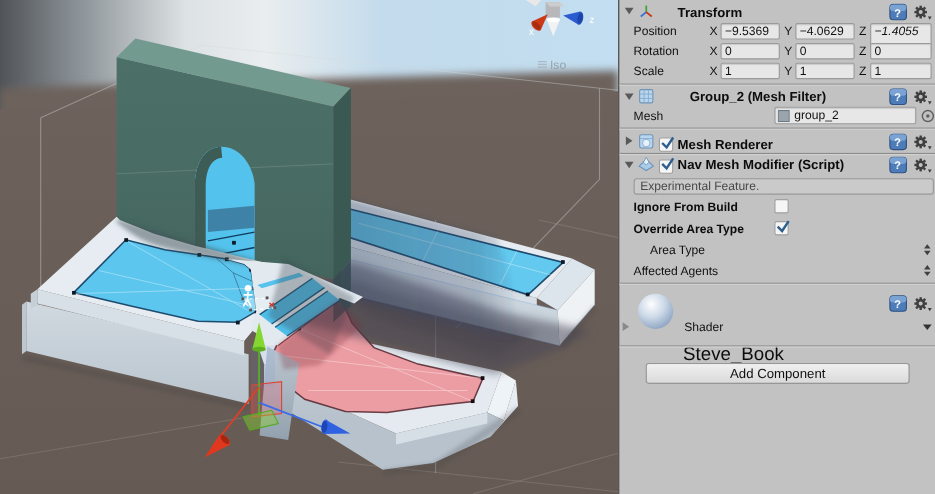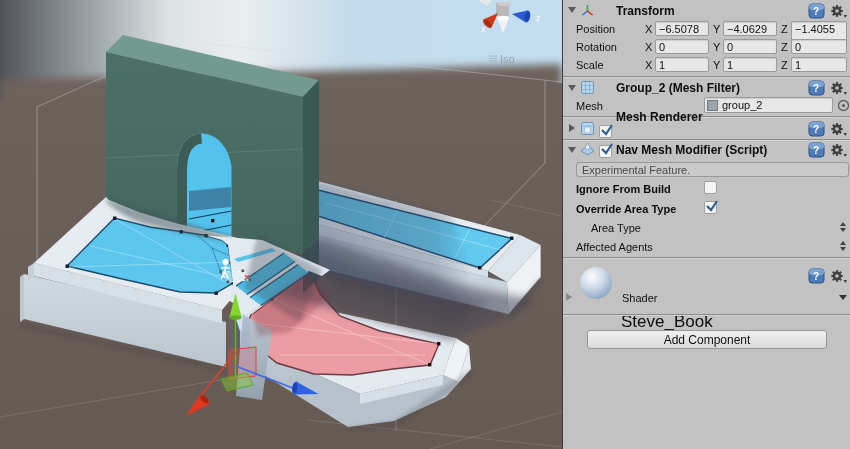--- a/index.html
+++ b/index.html
@@ -251,46 +251,46 @@
         <path d="M7.5,8 L7.5,2" stroke="#3fa33f"></path>
         <path d="M7.5,8 L2.5,12" stroke="#3a6fd8"></path>
         <path d="M7.5,8 L12.5,12" stroke="#cc3312"></path>
       </g>
     </svg>
 <div class="blbl" style="left:53px;top:4px;font-size:12px;">Transform</div>
 <div class="lbl" style="left:13px;top:22px;">Position</div>
 <div class="lbl" style="left:13px;top:40px;">Rotation</div>
 <div class="lbl" style="left:13px;top:58px;">Scale</div>
 <div class="lbl" style="left:82px;top:22px;">X</div>
-    <div class="fld" style="left:92px;top:21px;width:54px;height:15px;">−6.5078</div>
+    <div class="fld" style="left:92px;top:21px;width:54px;height:15px;">−9.5369</div>
 <div class="lbl" style="left:150px;top:22px;">Y</div>
     <div class="fld" style="left:160px;top:21px;width:54px;height:15px;">−4.0629</div>
 <div class="lbl" style="left:218px;top:22px;">Z</div>
-    <div class="fld" style="left:228px;top:21px;width:56px;height:29px;">−1.4055</div>
+    <div class="fld" style="left:228px;top:21px;width:56px;height:29px;font-style:italic;">−1.4055</div>
 <div class="lbl" style="left:82px;top:40px;">X</div>
     <div class="fld" style="left:92px;top:39px;width:54px;height:15px;">0</div>
 <div class="lbl" style="left:150px;top:40px;">Y</div>
     <div class="fld" style="left:160px;top:39px;width:54px;height:15px;">0</div>
 <div class="lbl" style="left:218px;top:40px;">Z</div>
     <div class="fld" style="left:228px;top:39px;width:56px;height:15px;">0</div>
 <div class="lbl" style="left:82px;top:58px;">X</div>
     <div class="fld" style="left:92px;top:57px;width:54px;height:15px;">1</div>
 <div class="lbl" style="left:150px;top:58px;">Y</div>
     <div class="fld" style="left:160px;top:57px;width:54px;height:15px;">1</div>
 <div class="lbl" style="left:218px;top:58px;">Z</div>
     <div class="fld" style="left:228px;top:57px;width:56px;height:15px;">1</div>
 <div class="sep" style="top:76px;"></div>
     <div class="sepl" style="top:77px;"></div>
 
 <div class="tri" style="left:5px;top:85px;border-left:4.5px solid transparent;border-right:4.5px solid transparent;border-top:6px solid #595959;"></div>
 <svg style="position:absolute;left:17px;top:80px" width="15" height="15">
       <rect x="1.5" y="1.5" width="12" height="12" rx="1.5" fill="#b9d6f0" stroke="#6f93b5" stroke-width="1"></rect>
       <path d="M1.5,5.5 h12 M1.5,9.5 h12 M5.5,1.5 v12 M9.5,1.5 v12" stroke="#84abcd" stroke-width="0.8"></path>
     </svg>
-<div class="blbl" style="left:53px;top:81px;font-size:12px;">Group_2 (Mesh Filter)</div>
+<div class="blbl" style="left:64px;top:81px;font-size:12px;">Group_2 (Mesh Filter)</div>
 <div class="lbl" style="left:13px;top:99px;">Mesh</div>
 <div class="fld" style="left:141px;top:97px;width:129px;height:16px;padding-left:17px;">group_2</div>
 <svg style="position:absolute;left:144px;top:100px" width="11" height="11">
       <rect x="0.5" y="0.5" width="10" height="10" fill="#9aa4ac" stroke="#707a82"></rect>
     </svg>
 <svg style="position:absolute;left:274px;top:99px" width="13" height="13">
       <circle cx="6.5" cy="6.5" r="5" fill="none" stroke="#5f5f5f" stroke-width="1.3"></circle>
       <circle cx="6.5" cy="6.5" r="1.6" fill="#5f5f5f"></circle>
     </svg>
 <div class="sep" style="top:116px;"></div>
@@ -299,21 +299,21 @@
 <div class="tri" style="left:6px;top:124px;border-top:4.5px solid transparent;border-bottom:4.5px solid transparent;border-left:6px solid #595959;"></div>
 <svg style="position:absolute;left:17px;top:121px" width="15" height="15">
       <rect x="1.5" y="1.5" width="12" height="12" rx="1.5" fill="#b9d6f0" stroke="#6f93b5" stroke-width="1"></rect>
       <circle cx="7.5" cy="9" r="3.4" fill="#e8f2fa" stroke="#84abcd" stroke-width="0.8"></circle>
       <path d="M1.5,5 h12" stroke="#84abcd" stroke-width="0.8"></path>
     </svg>
 <div class="chk" style="left:36px;top:125px;"></div>
 <svg style="position:absolute;left:36px;top:122px" width="16" height="16">
       <path d="M3,8 L7,12 L13,3" stroke="#2e5e8e" stroke-width="2.2" fill="none"></path>
     </svg>
-<div class="blbl" style="left:53px;top:110px;font-size:12px;">Mesh Renderer</div>
+<div class="blbl" style="left:53px;top:124px;font-size:12px;">Mesh Renderer</div>
 <div class="sep" style="top:139px;"></div>
     <div class="sepl" style="top:140px;"></div>
 
 <div class="tri" style="left:5px;top:147px;border-left:4.5px solid transparent;border-right:4.5px solid transparent;border-top:6px solid #595959;"></div>
 <svg style="position:absolute;left:16px;top:142px" width="17" height="17">
       <polygon points="8.5,3 15,9 8.5,13 2,9" fill="#a8cbe8" stroke="#6f93b5" stroke-width="1"></polygon>
       <polygon points="8.5,1 11,5.5 8.5,8 6,5.5" fill="#e8f2fa" stroke="#6f93b5" stroke-width="0.8"></polygon>
     </svg>
 <div class="chk" style="left:36px;top:145px;"></div>
 <svg style="position:absolute;left:36px;top:141px" width="16" height="16">

